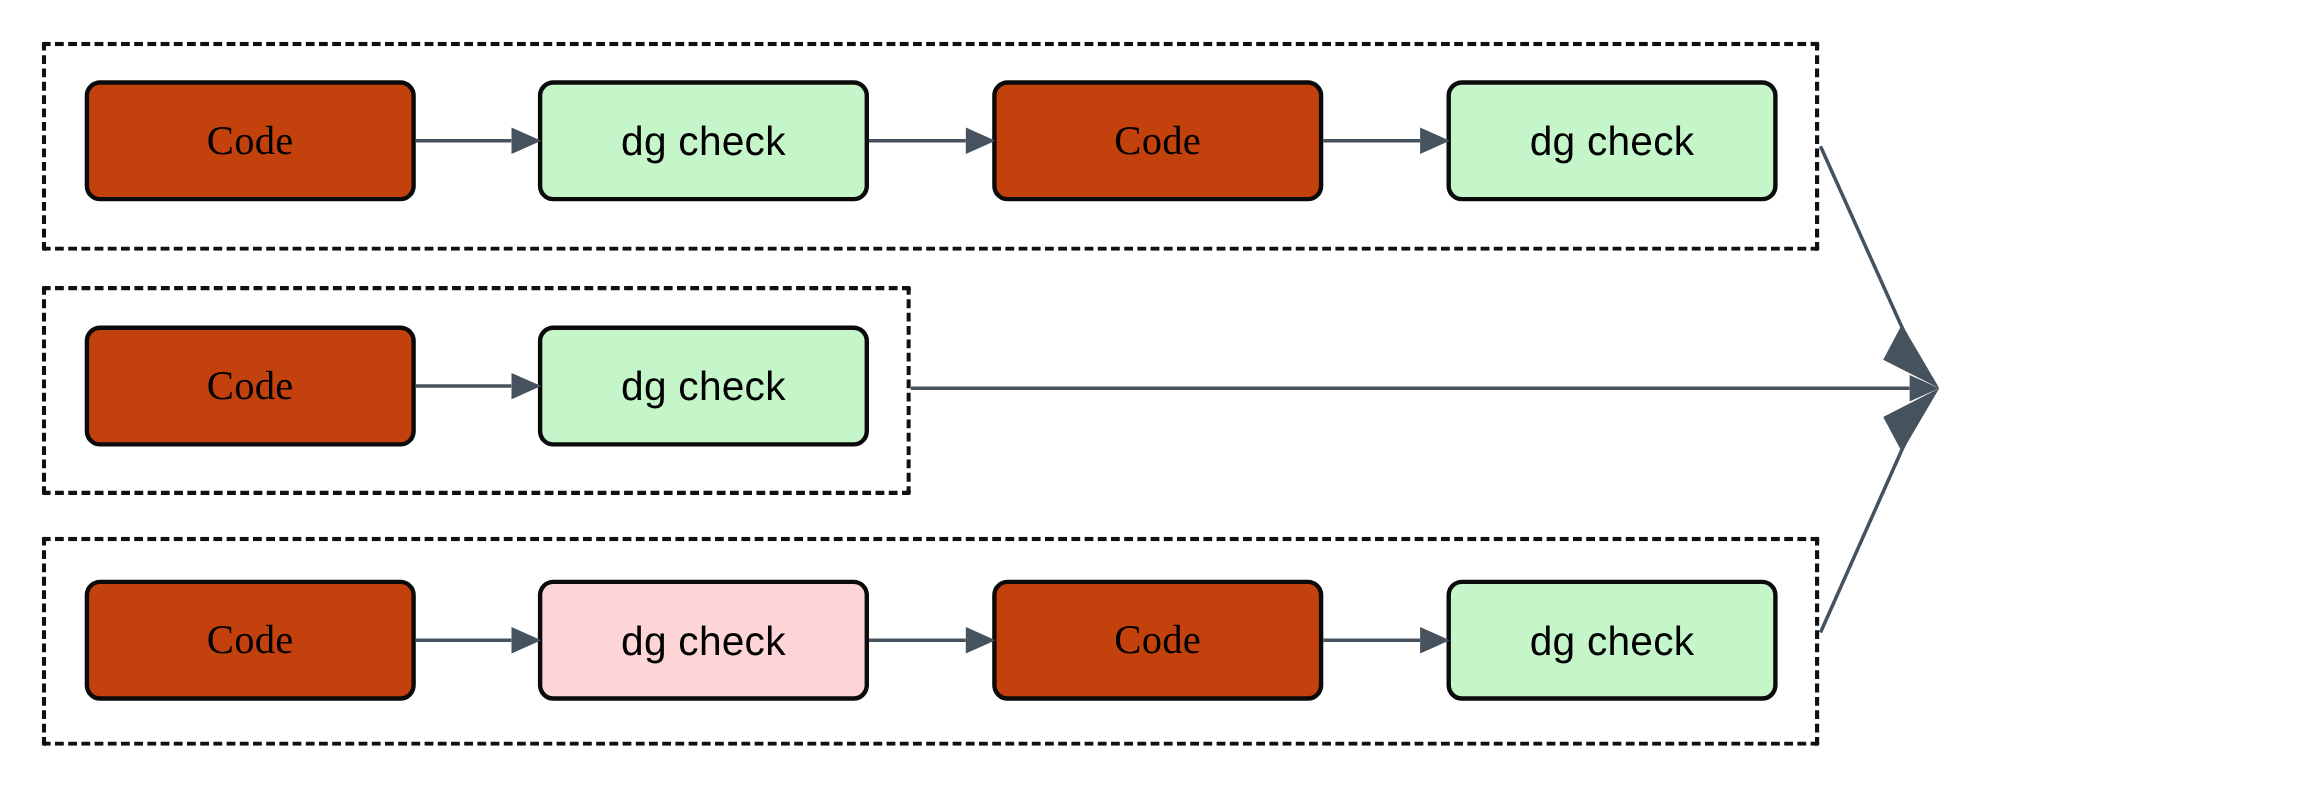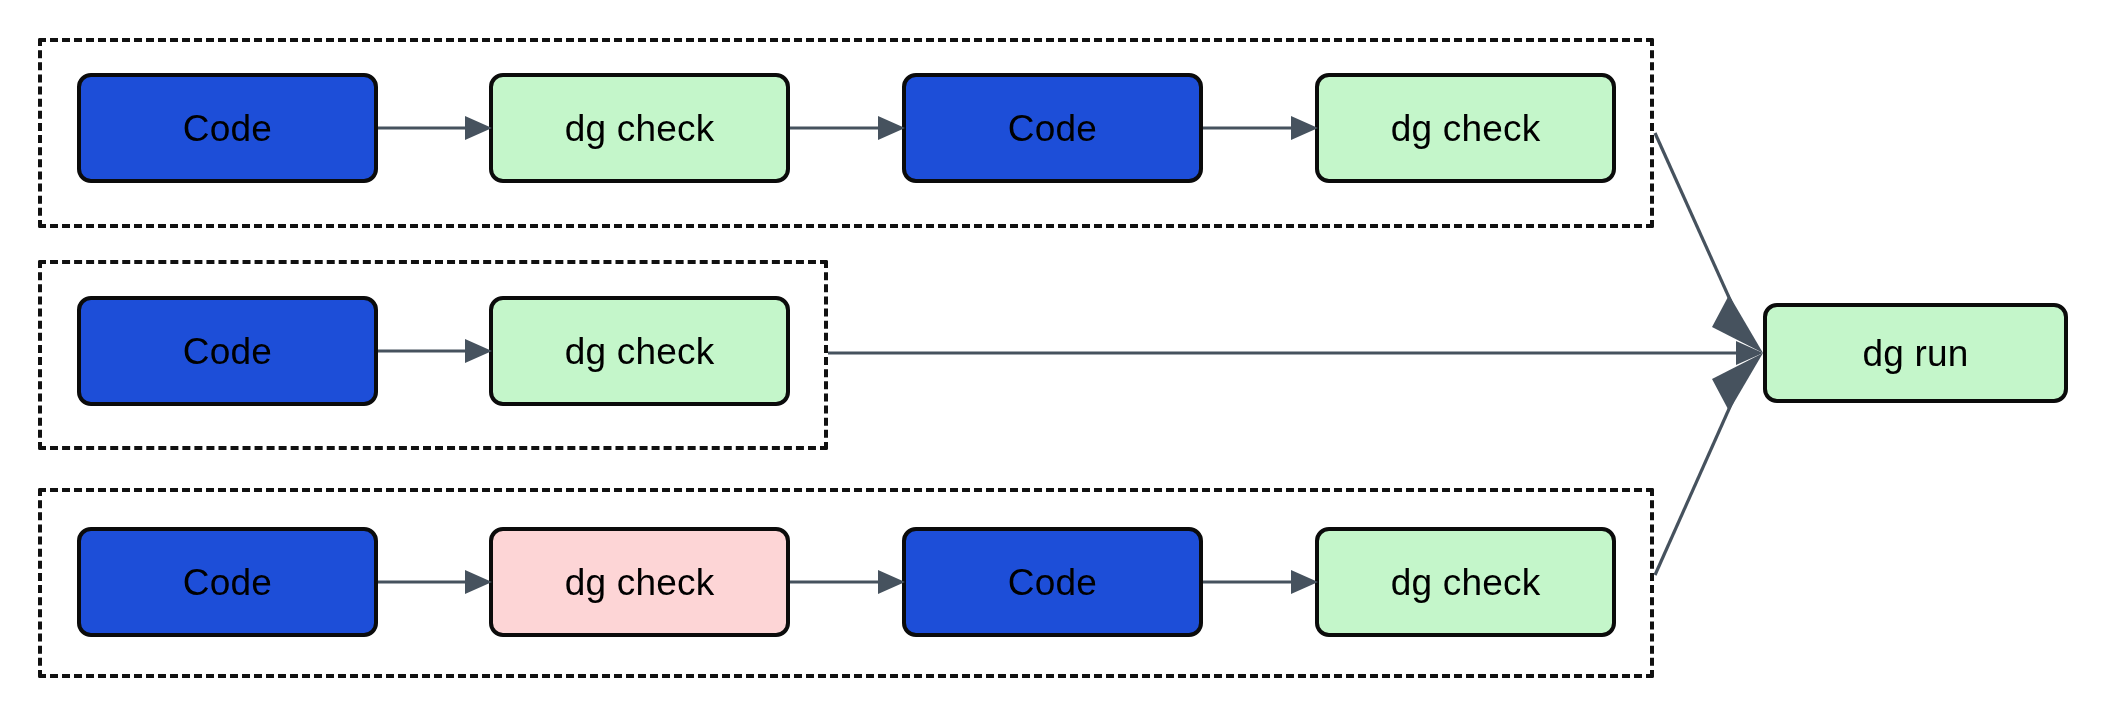--- a/index.html
+++ b/index.html
@@ -32,21 +32,22 @@
     display: flex;
     align-items: center;
     justify-content: center;
     font-size: 37px;
     line-height: 1;
     color: #000000;
     letter-spacing: 0.2px;
     white-space: nowrap;
   }
   .node.code {
-    background: #1d4ed8;
+    background: #c2410c;
+    font-family: Liberation Serif, serif;
   }
   .node.pass {
     background: #C4F6CA;
   }
   .node.fail {
     background: #FDD5D6;
   }
   svg.edges {
     position: absolute;
     left: 0;
@@ -89,21 +90,20 @@
   <div class="group-box" style="left:38px; top:488px; width:1616px; height:190px;"></div>
 
   <div class="node code" style="left:77px; top:527px; width:301px; height:110px;">Code</div>
 
   <div class="node fail" style="left:489px; top:527px; width:301px; height:110px;">dg check</div>
 
   <div class="node code" style="left:902px; top:527px; width:301px; height:110px;">Code</div>
 
   <div class="node pass" style="left:1315px; top:527px; width:301px; height:110px;">dg check</div>
 
-  <div class="node pass" style="left:1763px; top:303px; width:305px; height:100px;">dg run</div>
 
   <svg class="edges" viewBox="0 0 2104 716" xmlns="http://www.w3.org/2000/svg">
 
     <g>
       <line class="edge-line" x1="378" y1="128" x2="465" y2="128"></line>
       <polygon class="edge-head" points="465,116 492,128 465,140"></polygon>
     </g>
     <g>
       <line class="edge-line" x1="790" y1="128" x2="878" y2="128"></line>
       <polygon class="edge-head" points="878,116 905,128 878,140"></polygon>

